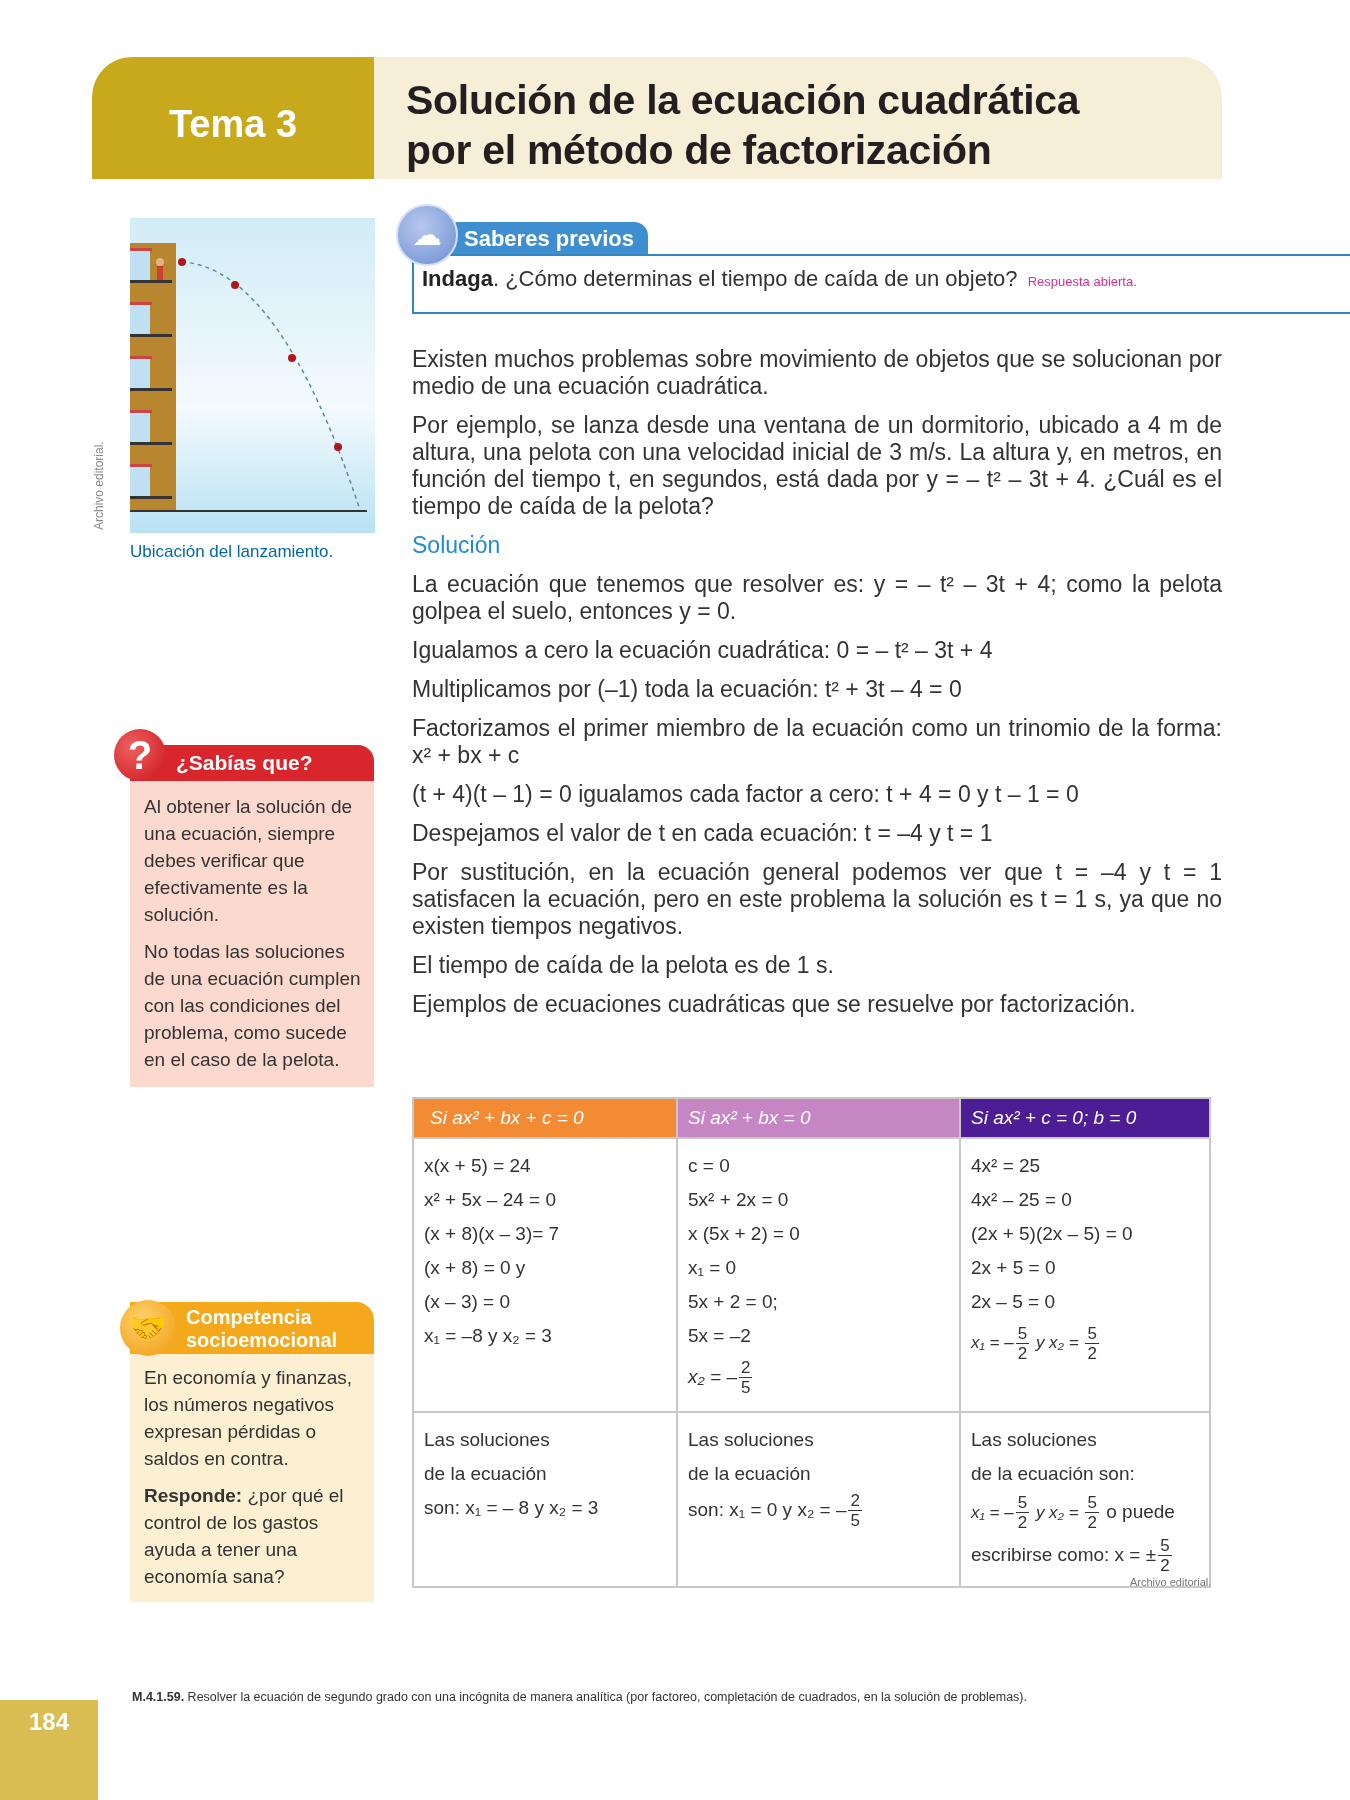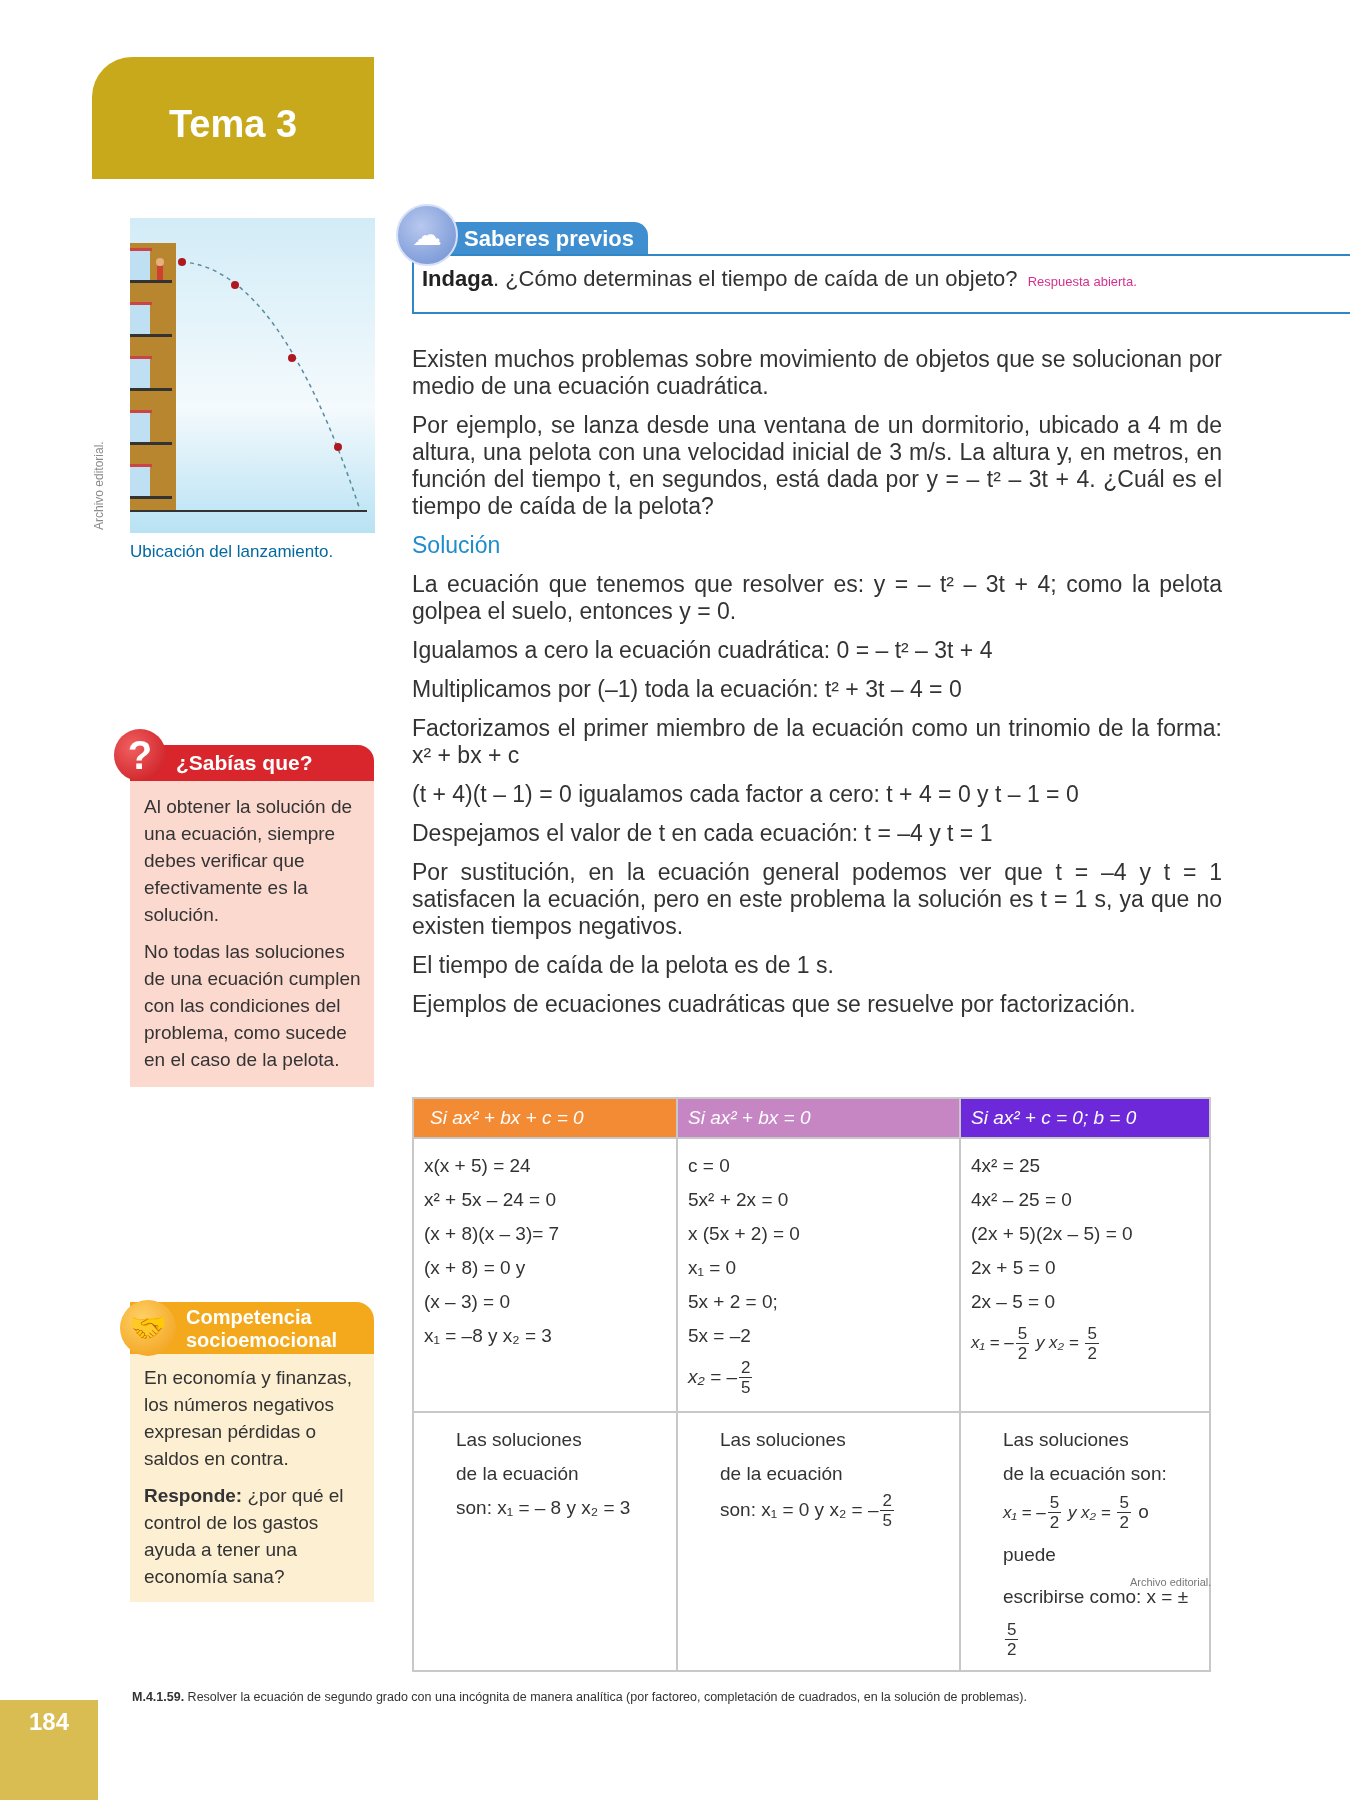--- a/index.html
+++ b/index.html
@@ -57,40 +57,44 @@
   .main { position: absolute; left: 412px; top: 346px; width: 810px; font-size: 23px; line-height: 27px; color: #333; }
   .main p { margin-bottom: 12px; text-align: justify; }
   .main .solucion { color: #1f8ccc; margin-bottom: 12px; }
 
   
   .tbl { position: absolute; left: 412px; top: 1097px; width: 799px; border-collapse: collapse; font-size: 19px; color: #333; }
   .tbl td, .tbl th { border: 2px solid #c8c8c8; vertical-align: top; }
   .tbl th { height: 40px; color: #fff; font-weight: normal; text-align: left; padding: 8px 10px; font-size: 19px; }
   .tbl th.c1 { background: #f38a34; width: 264px; padding-left: 16px; }
   .tbl th.c2 { background: #c686c4; width: 283px; }
-  .tbl th.c3 { background: #6d28d9; }
+  .tbl th.c3 { background: #4c1d95; }
   .tbl td { padding: 10px 10px; }
   .steps div { height: 34px; line-height: 34px; }
   .frac { display: inline-flex; flex-direction: column; vertical-align: middle; text-align: center; font-size: 17px; line-height: 19px; margin: 0 2px; }
   .frac .num { border-bottom: 1px solid #333; padding: 0 2px; }
-  .res div { line-height: 34px; margin-left: 32px; }
+  .res div { line-height: 34px; }
   .archivo-t { position: absolute; left: 1130px; top: 1576px; font-size: 11px; color: #777; }
 
   
   .footer-bar { position: absolute; left: 0; top: 1700px; width: 98px; height: 100px; background: #d9bd52; }
   .page-num { position: absolute; left: 0; top: 1708px; width: 98px; text-align: center; color: #fff; font-size: 24px; font-weight: bold; }
   .footnote { position: absolute; left: 132px; top: 1690px; font-size: 12.5px; color: #333; }
   .footnote b { font-weight: bold; }
 </style>
 </head>
 <body>
 
 <div class="hdr">
   <div class="hdr-tema">
     <span>Tema 3</span>
+  </div>
+  <div class="hdr-title">
+    <div>Solución de la ecuación cuadrática</div>
+    <div>por el método de factorización</div>
   </div>
 </div>
 
 <svg class="illus" viewBox="0 0 245 315">
   <defs>
     <linearGradient id="sky" x1="0" y1="0" x2="0" y2="1">
       <stop offset="0" stop-color="#d2ecf7"></stop>
         <stop offset="0.6" stop-color="#f4fafd"></stop>
         <stop offset="1" stop-color="#b8e2f3"></stop>
     </linearGradient>

